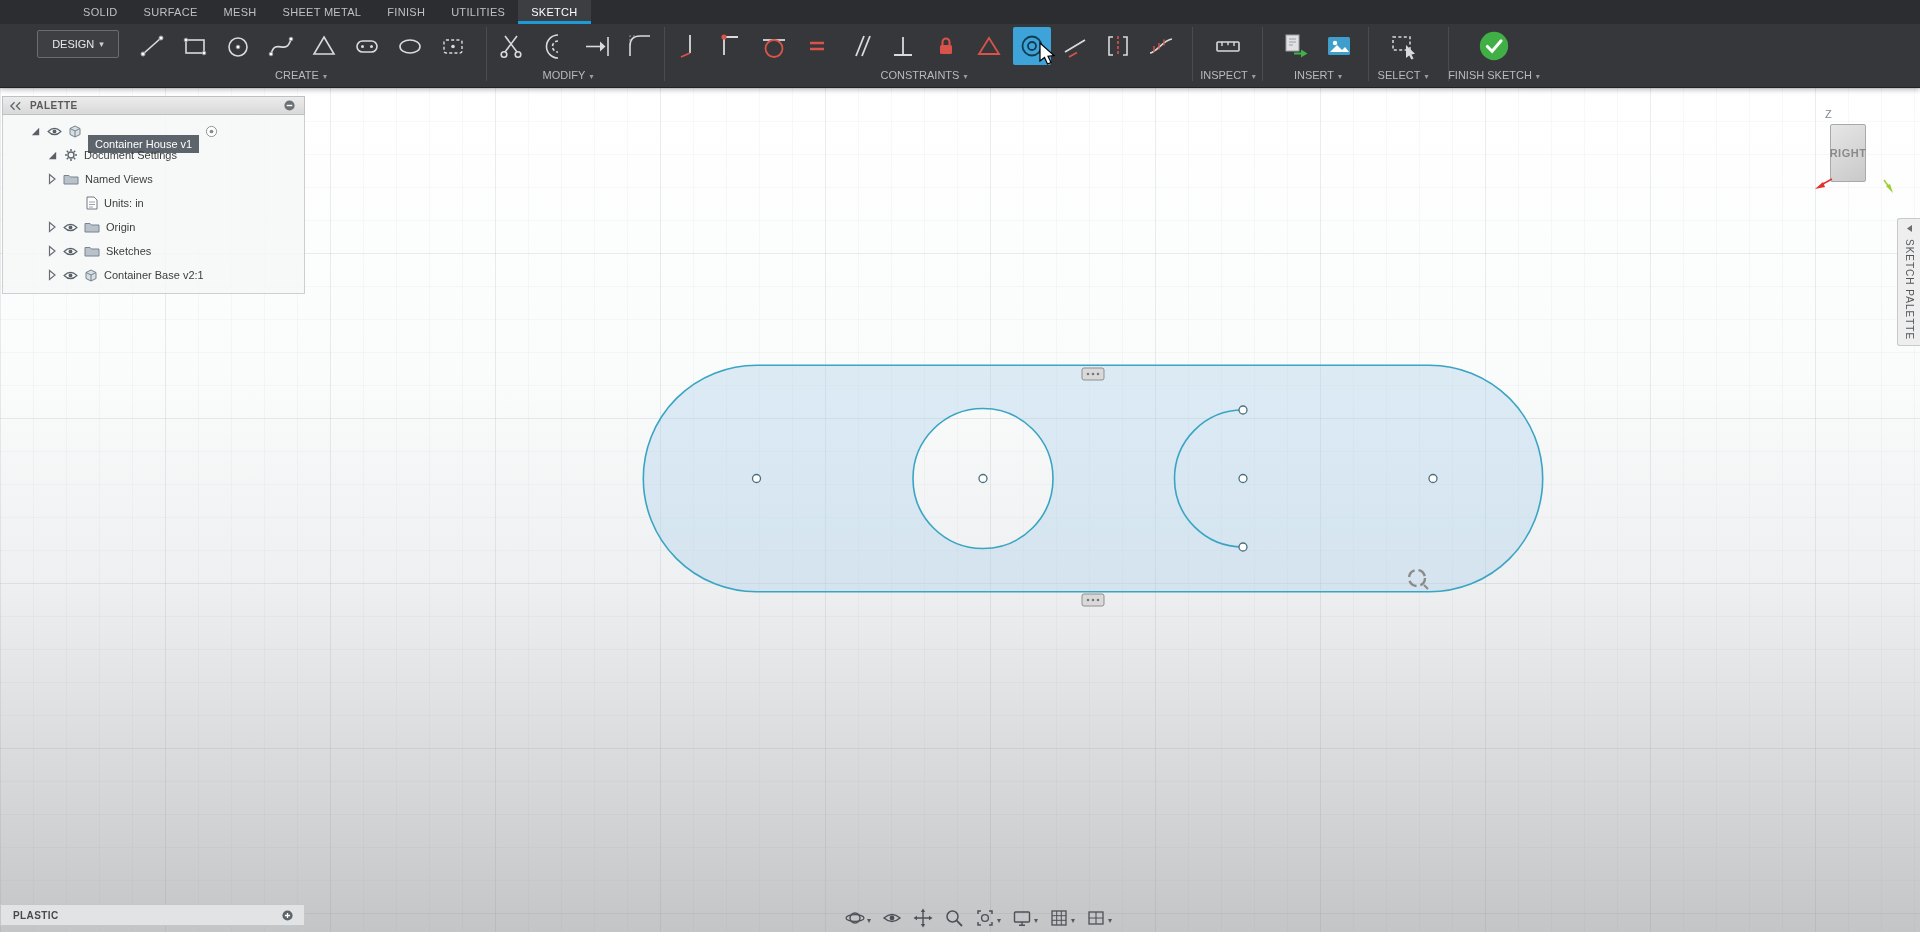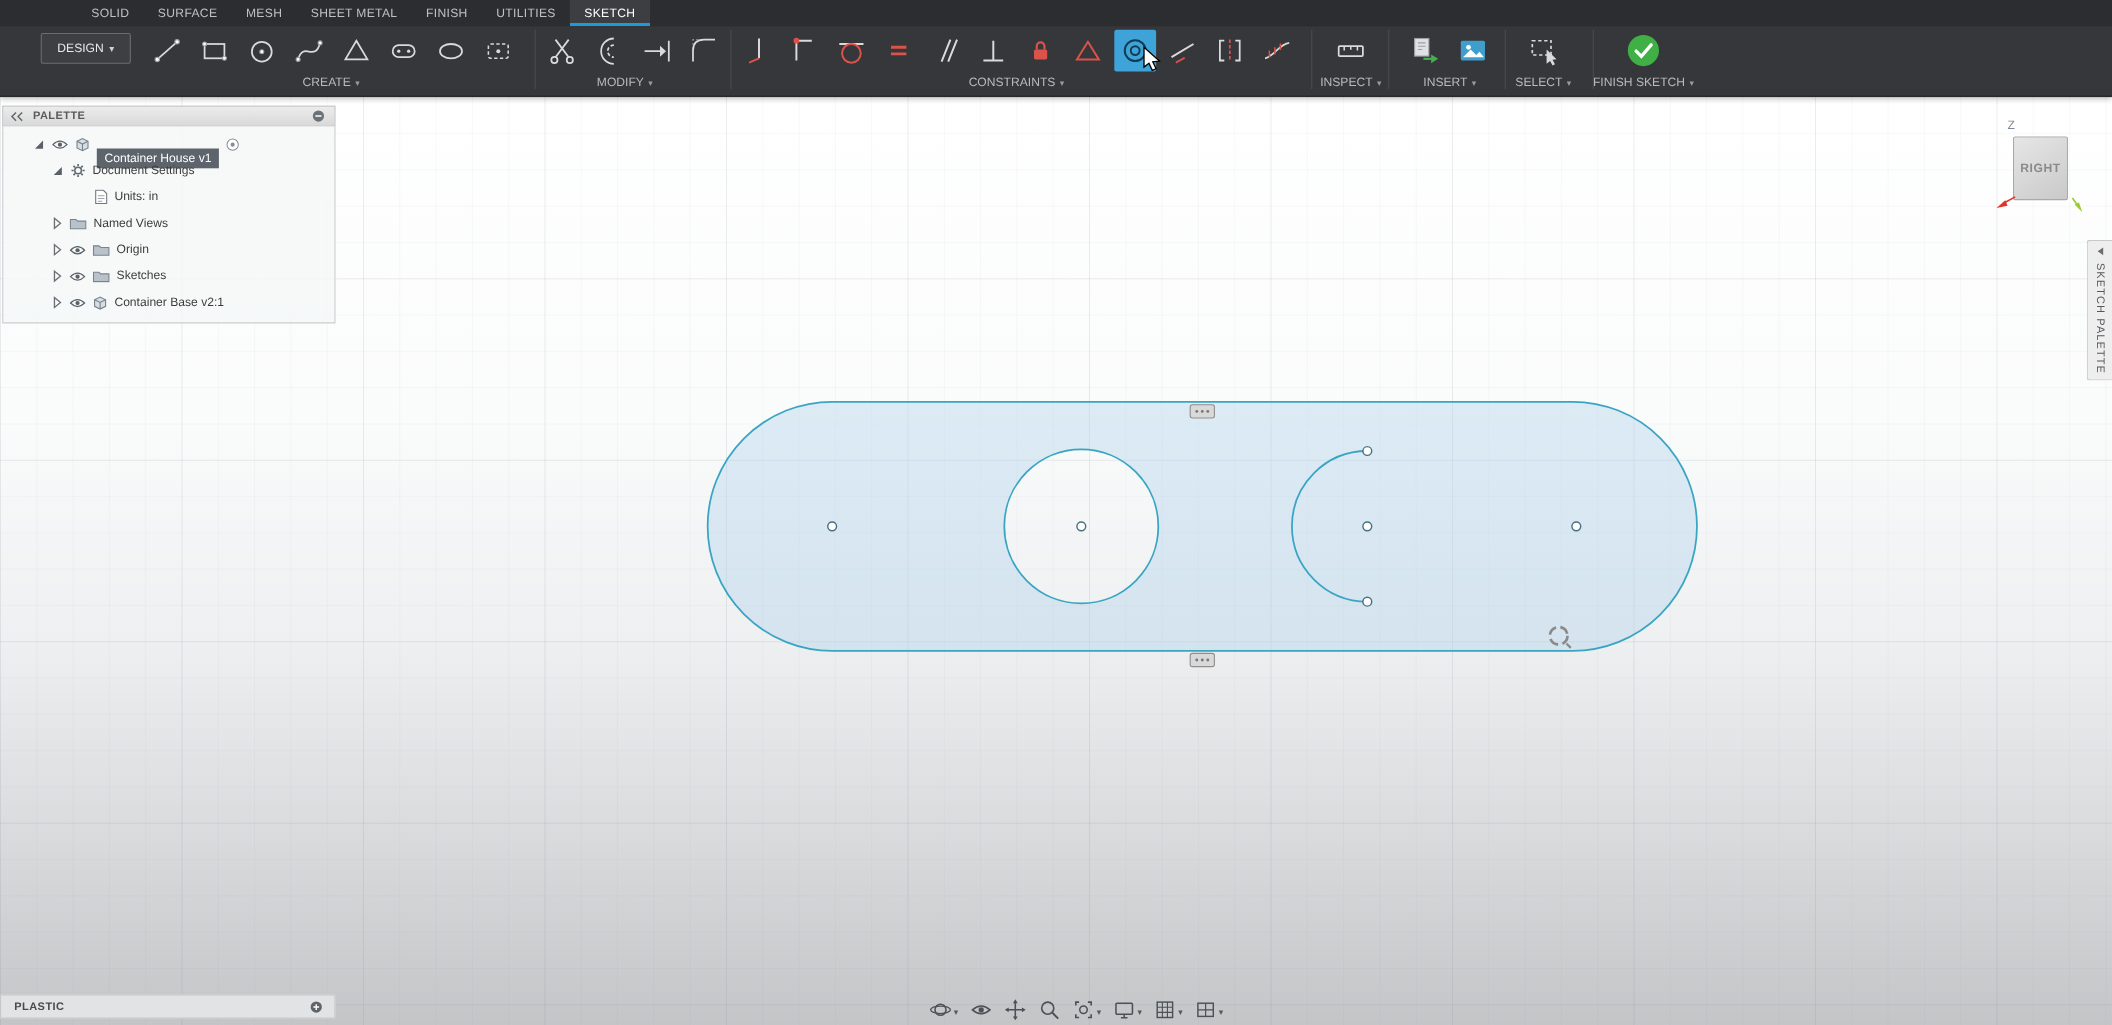--- a/index.html
+++ b/index.html
@@ -55,21 +55,21 @@
   .comments-bar { position:absolute; left:0; top:904px; width:305px; height:22px; background:#e2e3e4; border:1px solid #c6c7c8; display:flex; align-items:center; padding:0 10px 0 12px; z-index:20; }
   .comments-bar .clabel { flex:1; font-size:10px; font-weight:bold; letter-spacing:.4px; color:#4a4a4a; }
 
   
   .navbar { position:absolute; left:843px; top:905px; height:26px; display:flex; align-items:center; gap:7px; z-index:15; }
   .navbtn { display:flex; align-items:center; gap:2px; background:transparent; border:none; padding:2px; }
   .nav-caret::after { content:"▾"; font-size:8px; color:#55595d; }
 
   
   .viewcube { position:absolute; left:1830px; top:124px; width:57px; height:58px; z-index:15; }
-  .vc-face { width:50px; height:58px; background:linear-gradient(145deg,#e6e6e6,#c9c9c9); border:1px solid #a9a9a9; border-radius:2px; display:flex; align-items:center; justify-content:center; font-size:11px; font-weight:bold; color:#8a8a8a; letter-spacing:.5px; }
+  .vc-face { width:36px; height:58px; background:linear-gradient(145deg,#e6e6e6,#c9c9c9); border:1px solid #a9a9a9; border-radius:2px; display:flex; align-items:center; justify-content:center; font-size:11px; font-weight:bold; color:#8a8a8a; letter-spacing:.5px; }
   .vc-z { position:absolute; left:-5px; top:-16px; font-size:11px; color:#7d8894; }
   .vc-axes-red { position:absolute; left:-16px; bottom:-8px; }
   .vc-axes-green { position:absolute; right:-8px; bottom:-12px; }
 
   
   .sketch-palette-tab { position:absolute; right:0; top:218px; width:23px; height:128px; background:#eeeeef; border:1px solid #c9c9c9; border-right:none; border-radius:3px 0 0 3px; display:flex; flex-direction:column; align-items:center; padding-top:5px; gap:6px; z-index:15; }
   .vtext { writing-mode:vertical-rl; font-size:10px; color:#55585b; letter-spacing:1px; white-space:nowrap; }
 
   .cursor { position:absolute; left:1038px; top:42px; z-index:50; }
 </style>
@@ -244,36 +244,36 @@
               <path d="M11 7 H13"></path>
               <path d="M2.8 2.8 L4.2 4.2"></path>
               <path d="M9.8 9.8 L11.2 11.2"></path>
               <path d="M11.2 2.8 L9.8 4.2"></path>
               <path d="M4.2 9.8 L2.8 11.2"></path>
             </g>
           </svg>
         <span class="lbl">Document Settings</span>
       </div>
 
+      <div class="brow" style="padding-left:44px">
+        <svg class="exp" width="10" height="12" viewBox="0 0 10 12">
+            <path d="M2.5 1.5 L8 6 L2.5 10.5 Z" fill="none" stroke="#6a6f74" stroke-width="1.2"></path>
+          </svg>
+        <svg class="i16" width="16" height="12" viewBox="0 0 16 12">
+            <path d="M1 2.5 L6 2.5 L7.5 4 L15 4 L15 11 L1 11 Z" fill="#b9c2cb" stroke="#79848e"></path>
+          </svg>
+        <span class="lbl">Named Views</span>
+      </div>
+
       <div class="brow" style="padding-left:83px">
         <svg class="i16" width="12" height="14" viewBox="0 0 12 14">
             <path d="M1 1 H8 L11 4 V13 H1 Z" fill="#fff" stroke="#707880"></path>
             <path d="M3 6 H9 M3 8.5 H9 M3 11 H7" stroke="#9aa2aa" stroke-width="1"></path>
           </svg>
         <span class="lbl">Units: in</span>
-      </div>
-
-      <div class="brow" style="padding-left:44px">
-        <svg class="exp" width="10" height="12" viewBox="0 0 10 12">
-            <path d="M2.5 1.5 L8 6 L2.5 10.5 Z" fill="none" stroke="#6a6f74" stroke-width="1.2"></path>
-          </svg>
-        <svg class="i16" width="16" height="12" viewBox="0 0 16 12">
-            <path d="M1 2.5 L6 2.5 L7.5 4 L15 4 L15 11 L1 11 Z" fill="#b9c2cb" stroke="#79848e"></path>
-          </svg>
-        <span class="lbl">Named Views</span>
       </div>
 
       <div class="brow" style="padding-left:44px">
         <svg class="exp" width="10" height="12" viewBox="0 0 10 12">
             <path d="M2.5 1.5 L8 6 L2.5 10.5 Z" fill="none" stroke="#6a6f74" stroke-width="1.2"></path>
           </svg>
         <svg class="i16" width="15" height="11" viewBox="0 0 16 12">
             <path d="M1 6 Q8 -1 15 6 Q8 13 1 6 Z" fill="none" stroke="#5a6168" stroke-width="1.2"></path>
             <circle cx="8" cy="6" r="2.1" fill="#5a6168"></circle>
           </svg>

